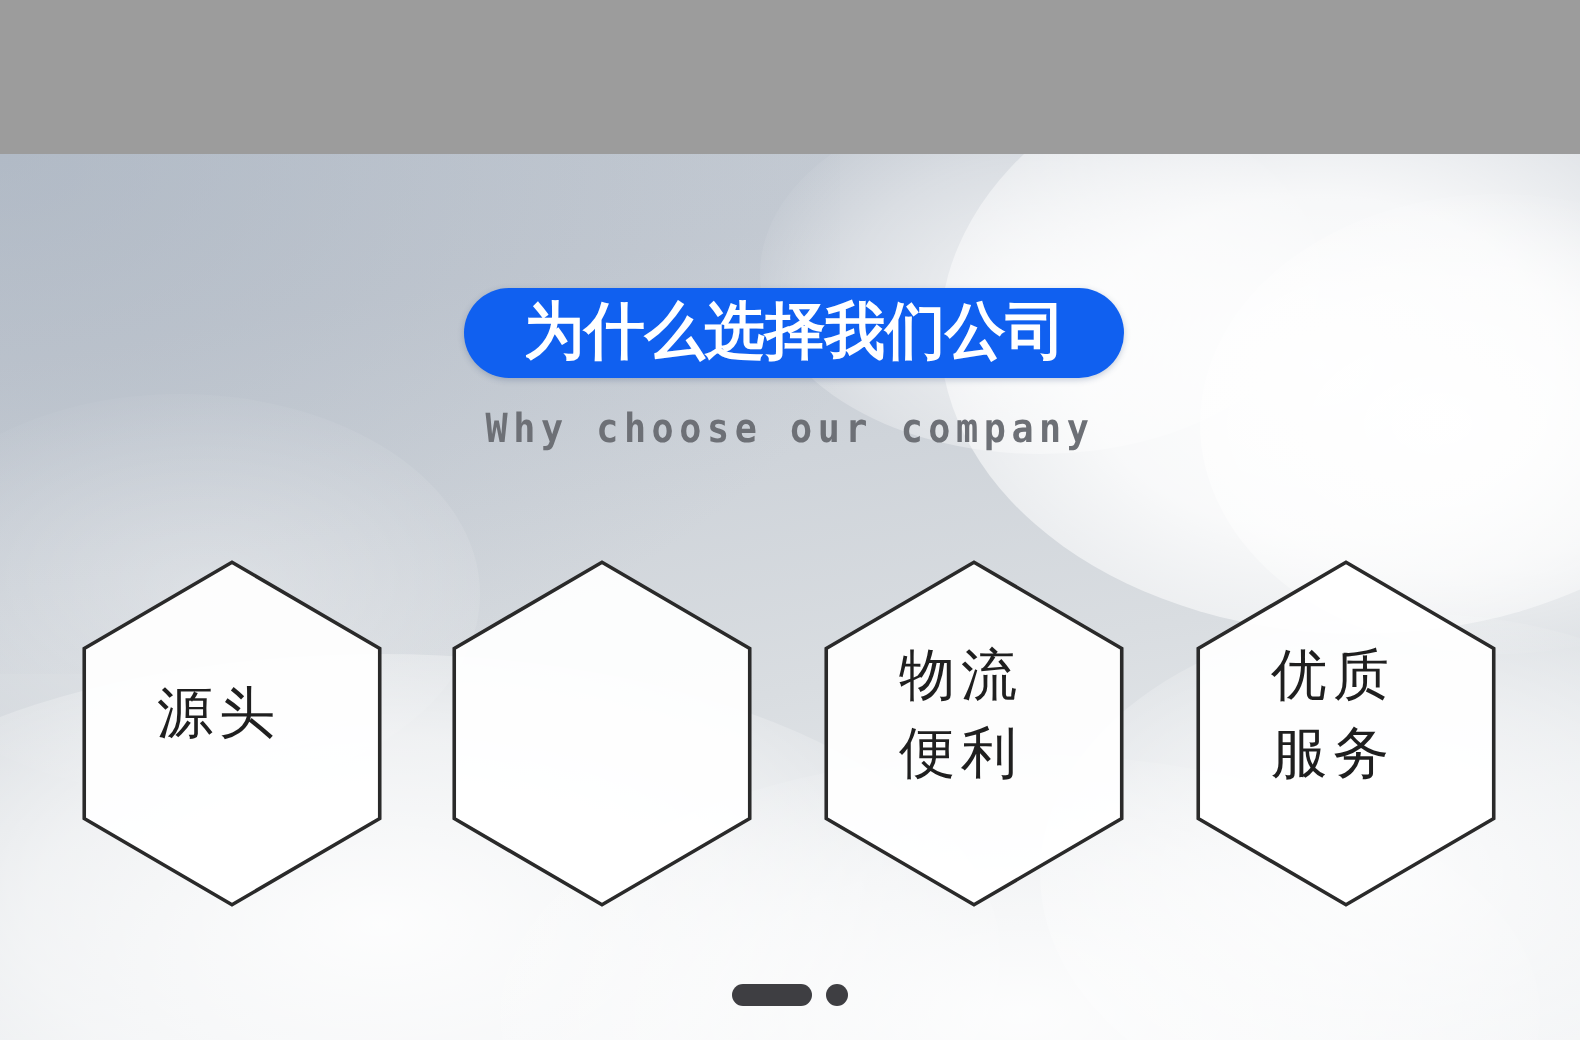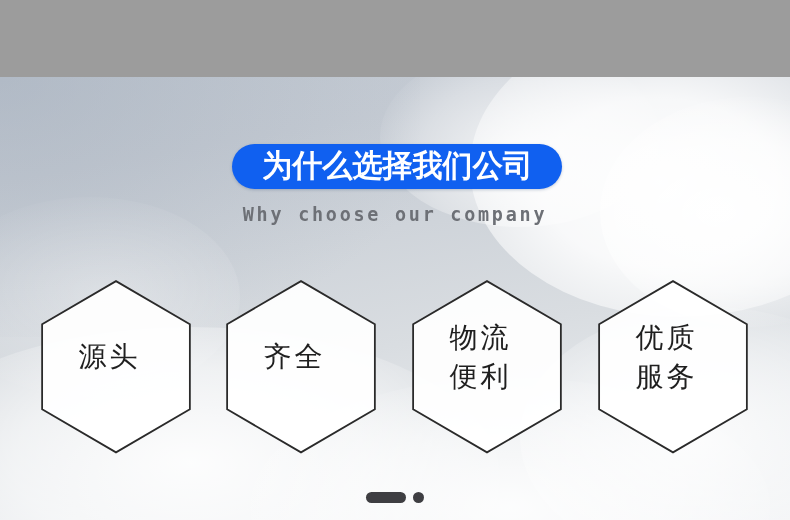--- a/index.html
+++ b/index.html
@@ -270,21 +270,20 @@
         <div class="hex-label">
           <span class="hex-line">源头</span>
         </div>
       </div>
 
       <div class="hex" id="hex-2">
         <svg class="hex-shape" viewBox="0 0 134 155" preserveAspectRatio="none">
           <polygon points="67,1 133,39.5 133,115.5 67,154 1,115.5 1,39.5" fill="rgba(255,255,255,0.93)" stroke="#2a2a2a" stroke-width="1.6"></polygon>
         </svg>
         <div class="hex-label">
-          <span class="hex-line">齐全</span>
         </div>
       </div>
 
       <div class="hex" id="hex-3">
         <svg class="hex-shape" viewBox="0 0 134 155" preserveAspectRatio="none">
           <polygon points="67,1 133,39.5 133,115.5 67,154 1,115.5 1,39.5" fill="rgba(255,255,255,0.93)" stroke="#2a2a2a" stroke-width="1.6"></polygon>
         </svg>
         <div class="hex-label">
           <span class="hex-line">物流</span>
           <span class="hex-line">便利</span>

